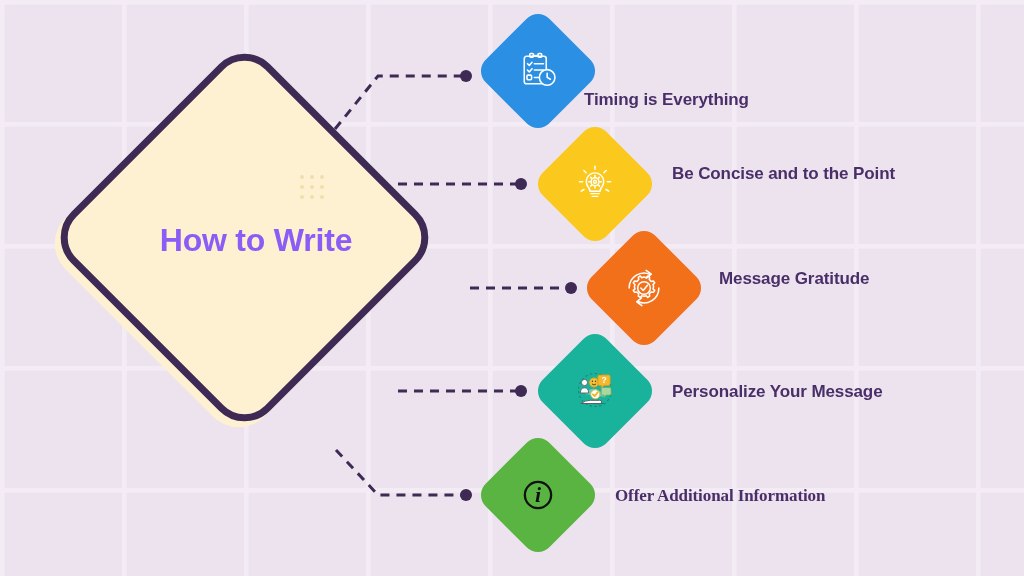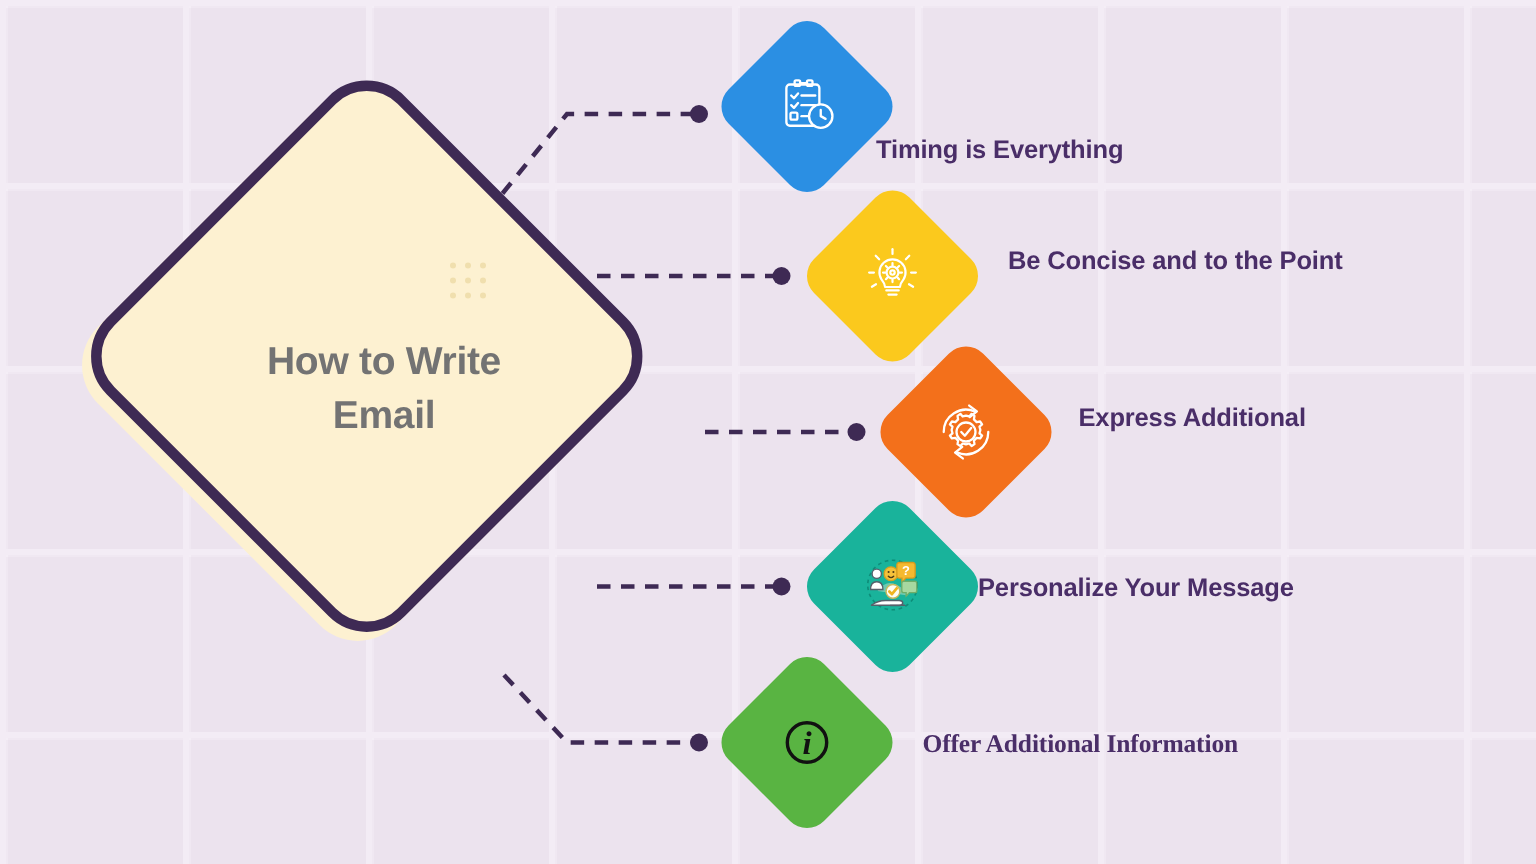--- a/index.html
+++ b/index.html
@@ -63,22 +63,22 @@
     background: #fdf1d1;
     border-radius: 36px;
     box-sizing: border-box;
   }
   #hero-title {
     position: absolute;
     left: 128px;
     top: 222px;
     width: 256px;
     text-align: center;
-    color: #737373;
-    font-size: 26px;
+    color: #8b5cf6;
+    font-size: 32px;
     font-weight: bold;
     line-height: 36px;
     letter-spacing: -0.2px;
   }
   #hero-dots {
     position: absolute;
     left: 300px;
     top: 175px;
     width: 26px;
     height: 26px;
@@ -176,21 +176,20 @@
     <span></span>
       <span></span>
       <span></span>
     <span></span>
       <span></span>
       <span></span>
   </div>
 
   <div id="hero-title">
     <div>How to Write</div>
-    <div>Email</div>
   </div>
 
   <div class="item-row">
     <div class="icon-diamond" style="left:493px; top:26px; background:#2b8fe3;">
       <div class="icon-inner">
         <svg viewBox="0 0 48 48" width="44" height="44" fill="none" stroke="#ffffff" stroke-width="1.7" stroke-linecap="round" stroke-linejoin="round">
           <rect x="9" y="8" width="24" height="30" rx="2.5"></rect>
           <rect x="15" y="5" width="4" height="4" rx="1"></rect>
           <rect x="24" y="5" width="4" height="4" rx="1"></rect>
           <line x1="19" y1="7" x2="24" y2="7"></line>
@@ -247,21 +246,21 @@
           <polyline points="26.2,5.6 31.6,9.6 26.6,13.6"></polyline>
           <path d="M39.5 24 a15.5 15.5 0 0 1 -22 14.1"></path>
           <polyline points="21.8,42.4 16.4,38.4 21.4,34.4"></polyline>
 
           <path d="M24 12.6 l2.3 0.6 1.6 -1.8 2 1.4 -0.4 2.4 1.9 1.9 2.4 -0.4 1.4 2 -1.8 1.6 0.6 2.3 -0.6 2.3 1.8 1.6 -1.4 2 -2.4 -0.4 -1.9 1.9 0.4 2.4 -2 1.4 -1.6 -1.8 -2.3 0.6 -2.3 -0.6 -1.6 1.8 -2 -1.4 0.4 -2.4 -1.9 -1.9 -2.4 0.4 -1.4 -2 1.8 -1.6 -0.6 -2.3 0.6 -2.3 -1.8 -1.6 1.4 -2 2.4 0.4 1.9 -1.9 -0.4 -2.4 2 -1.4 1.6 1.8 z"></path>
           <circle cx="24" cy="24" r="6.6"></circle>
           <polyline points="20.7,24 23.2,26.6 27.6,21.2"></polyline>
         </svg>
       </div>
     </div>
-    <div class="item-label" style="left:719px; top:269px;">Express Additional</div>
+    <div class="item-label" style="left:719px; top:269px;">Message Gratitude</div>
   </div>
 
   <div class="item-row">
     <div class="icon-diamond" style="left:550px; top:346px; background:#19b39b;">
       <div class="icon-inner">
         <svg viewBox="0 0 48 48" width="48" height="48">
 
           <circle cx="24" cy="23" r="16.5" fill="none" stroke="#0e8d79" stroke-width="1.1" stroke-dasharray="2.4 2.4"></circle>
 
           <path d="M14 27 q6 -8 13 -4 q6 3 7 7 z" fill="#7ecdb4" opacity="0.85"></path>
@@ -280,21 +279,21 @@
           <path d="M31.5 20.5 h7.4 a1.3 1.3 0 0 1 1.3 1.3 v5 a1.3 1.3 0 0 1 -1.3 1.3 h-3.6 l-2.2 2.3 v-2.3 h-1.6 a1.3 1.3 0 0 1 -1.3 -1.3 v-5 a1.3 1.3 0 0 1 1.3 -1.3 z" fill="#a7d8a0" stroke="#6fae68" stroke-width="0.9"></path>
 
           <circle cx="24.3" cy="27.3" r="4.6" fill="#fefdf3" stroke="#c9b95e" stroke-width="1"></circle>
           <polyline points="21.9,27.3 23.6,29.1 26.8,25.2" fill="none" stroke="#f0b420" stroke-width="1.8" stroke-linecap="round" stroke-linejoin="round"></polyline>
 
           <path d="M10 36.5 q4 -3.2 9.4 -3.2 h9 q2.4 0 2.4 1.7 q0 1.7 -2.4 1.7 h-6" fill="#ffffff" stroke="#56606b" stroke-width="1"></path>
           <path d="M10 36.5 h22" fill="none" stroke="#56606b" stroke-width="1" stroke-linecap="round"></path>
         </svg>
       </div>
     </div>
-    <div class="item-label" style="left:652px; top:382px;">Personalize Your Message</div>
+    <div class="item-label" style="left:672px; top:382px;">Personalize Your Message</div>
   </div>
 
   <div class="item-row">
     <div class="icon-diamond" style="left:493px; top:450px; background:#59b442;">
       <div class="icon-inner">
         <svg viewBox="0 0 48 48" width="42" height="42">
           <circle cx="24" cy="24" r="15" fill="none" stroke="#111111" stroke-width="2.6"></circle>
           <text x="24" y="32.5" font-family="'Liberation Serif', serif" font-size="25" font-style="italic" font-weight="bold" fill="#111111" text-anchor="middle">i</text>
         </svg>
       </div>

